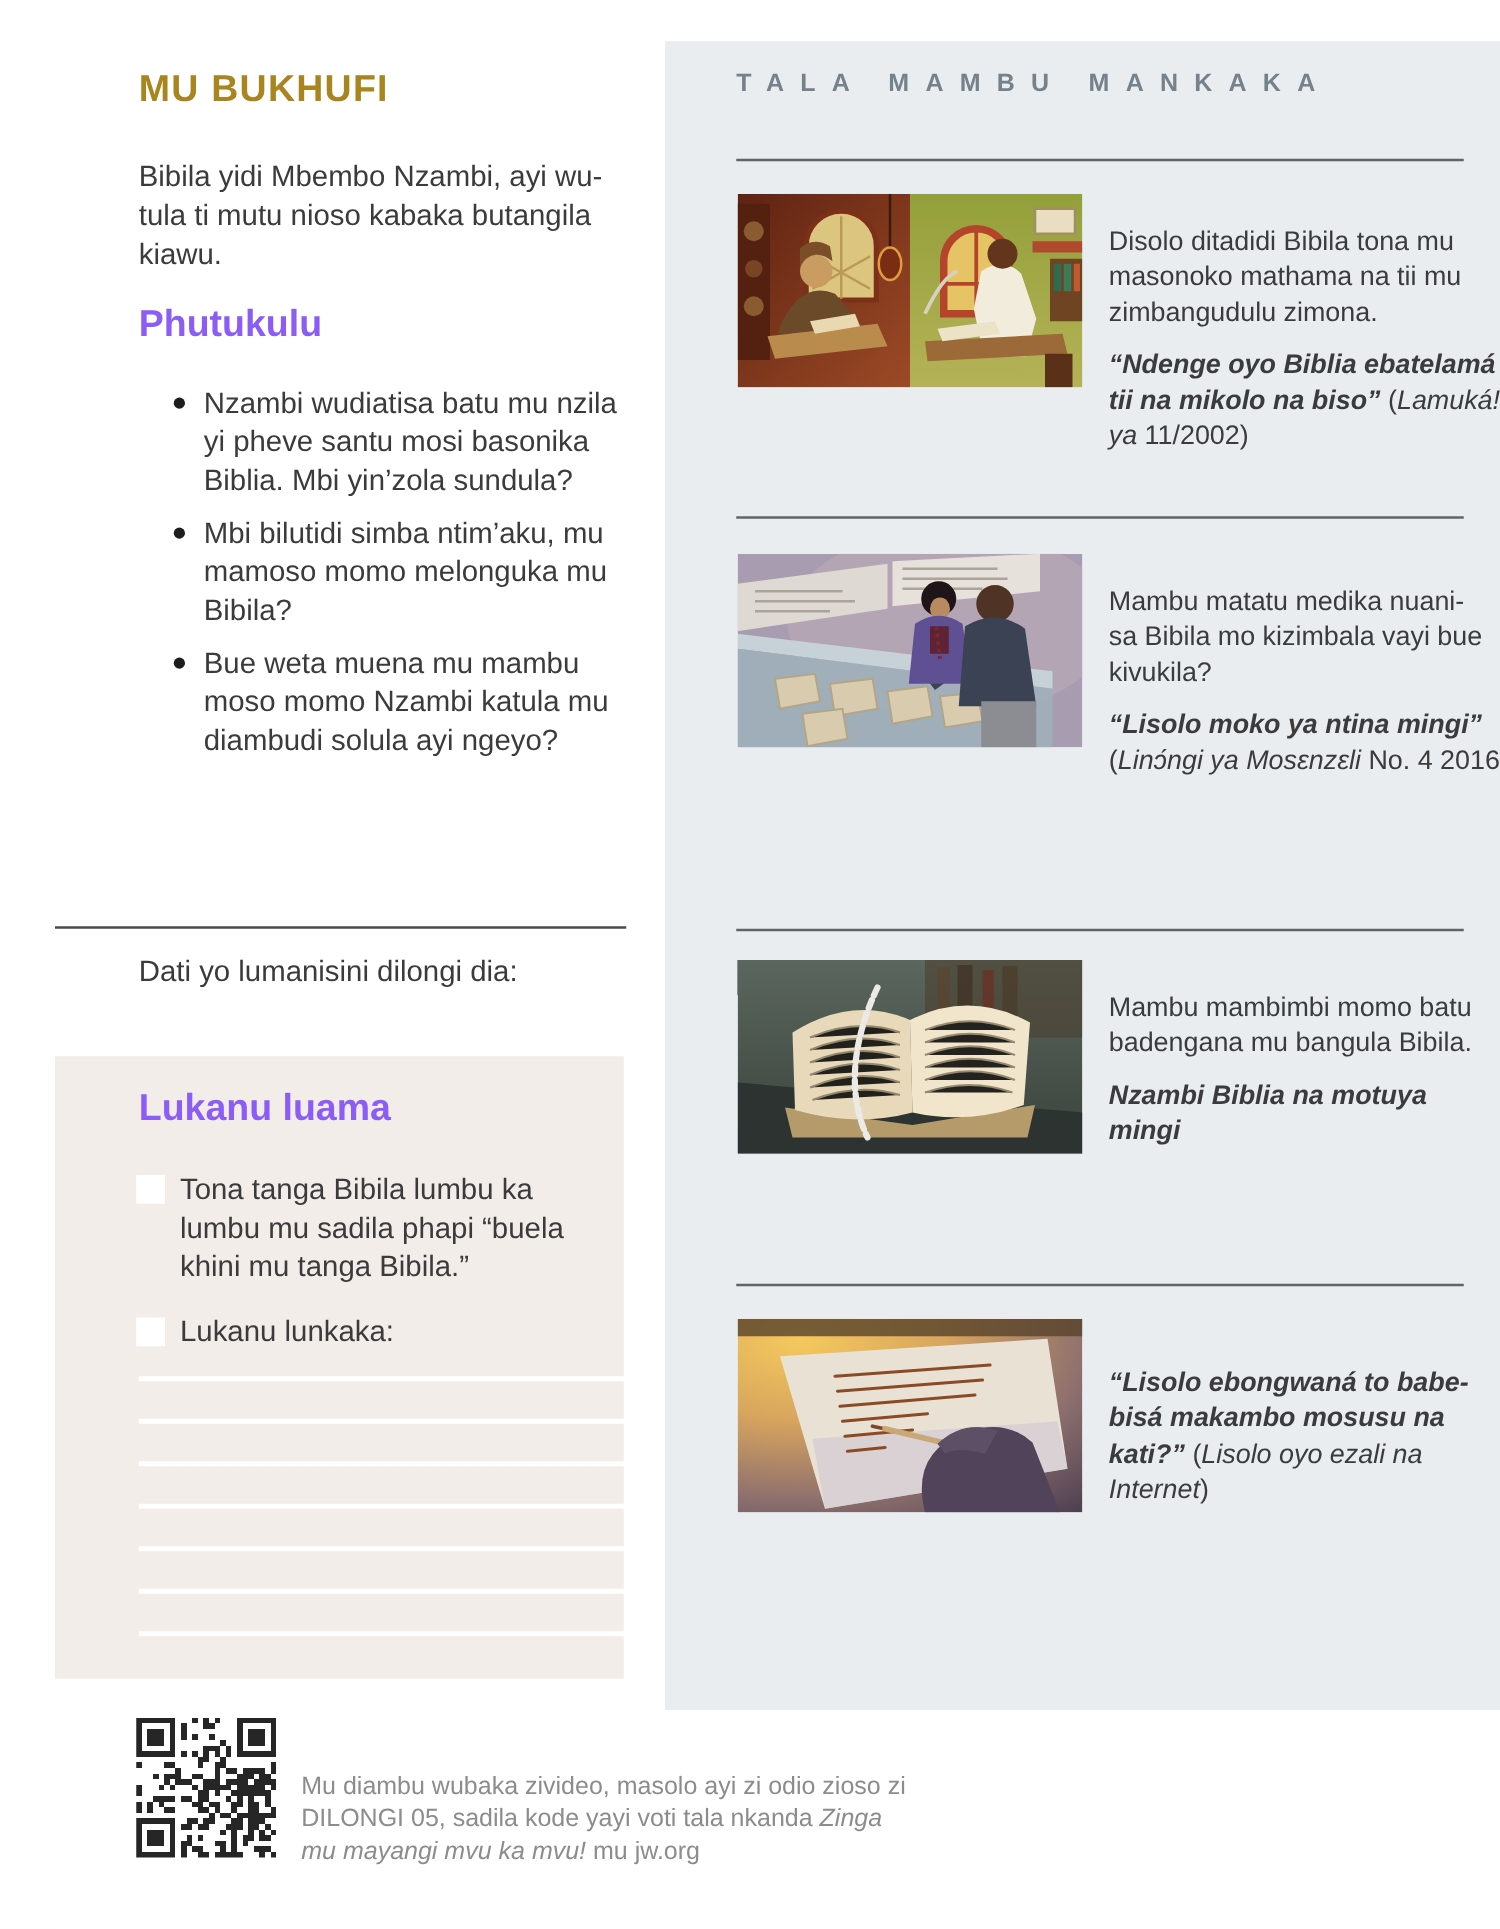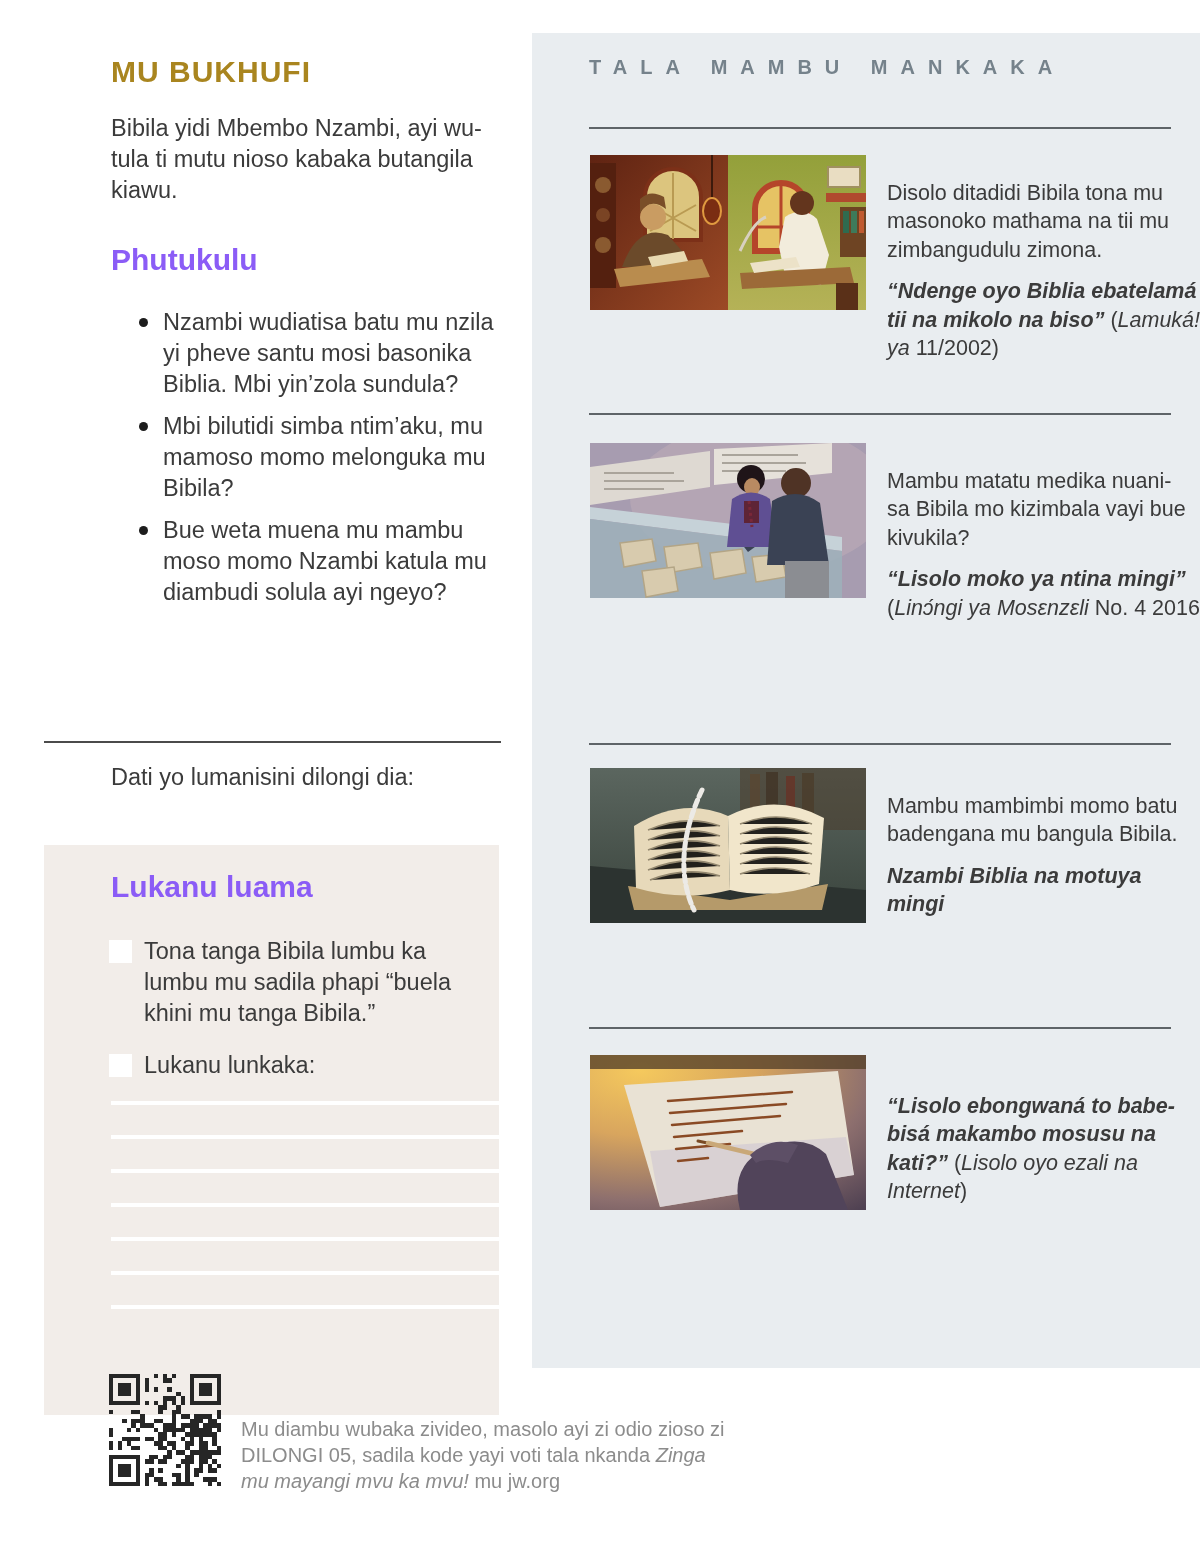--- a/index.html
+++ b/index.html
@@ -3,32 +3,32 @@
 <meta charset="utf-8">
 <style>
   html,body{margin:0;padding:0;background:#ffffff;}
   .page{position:relative;width:1200px;height:1543px;background:#ffffff;overflow:hidden;
         font-family:"Liberation Sans",sans-serif;color:#3b3b3b;margin-left:44px;}
   .pre{white-space:pre-line;}
 
   
   .h-gold{position:absolute;left:67px;top:55px;font-size:30px;font-weight:bold;
           letter-spacing:1px;color:#a9851f;}
-  .intro{position:absolute;left:67px;top:113px;width:420px;font-size:23.5px;line-height:31px;}
+  .intro{position:absolute;left:67px;top:126px;width:420px;font-size:23.5px;line-height:31px;}
   .h-slate{position:absolute;font-size:30px;font-weight:bold;color:#8b5cf6;}
   .h-review{left:67px;top:243px;}
   .bullets{position:absolute;left:95px;top:307px;width:400px;margin:0;padding:0;list-style:none;}
   .bullets li{position:relative;padding-left:24px;margin-bottom:11px;
               font-size:23.5px;line-height:31px;}
   .bullets li .dot{position:absolute;left:0;top:11px;width:9px;height:9px;border-radius:50%;
                    background:#1d1d1d;}
   .rule-left{position:absolute;left:0;top:741px;width:457px;height:2px;background:#4b4b4b;}
   .prompt{position:absolute;left:67px;top:762px;width:400px;font-size:23.5px;line-height:31px;}
 
-  .goal-box{position:absolute;left:0;top:845px;width:455px;height:570px;background:#f2ede9;}
+  .goal-box{position:absolute;left:0;top:845px;width:455px;height:498px;background:#f2ede9;}
   .goal-title{position:absolute;left:67px;top:25px;}
   .goal-item{position:absolute;left:65px;width:360px;}
   .goal-item .cb{position:absolute;left:0;top:4px;width:23px;height:23px;background:#ffffff;}
   .goal-item .gt{display:block;margin-left:35px;font-size:23.5px;line-height:31px;}
   .gi-0{top:91px;} .gi-1{top:205px;}
   .wline{position:absolute;left:67px;width:389px;height:4px;background:#ffffff;}
 
   
   .panel{position:absolute;left:488px;top:33px;width:712px;height:1335px;background:#e9edf0;}
   .panel-title{position:absolute;left:545px;top:56px;font-size:20px;font-weight:bold;

